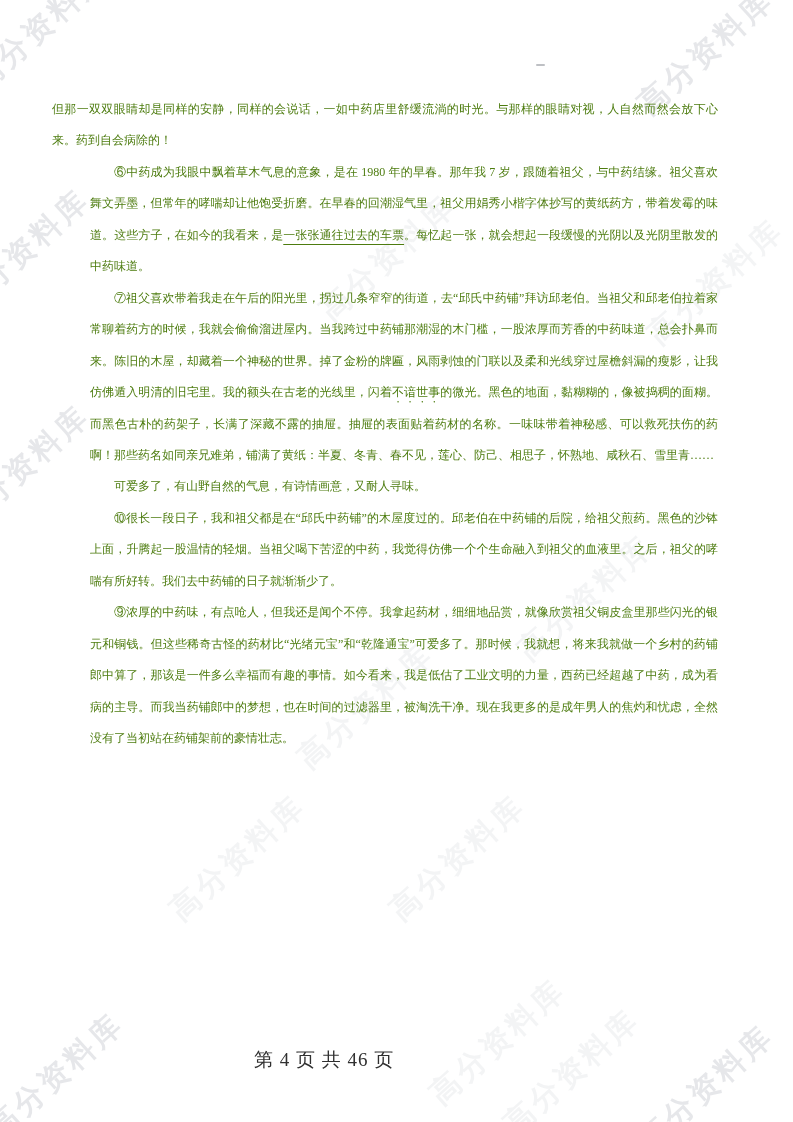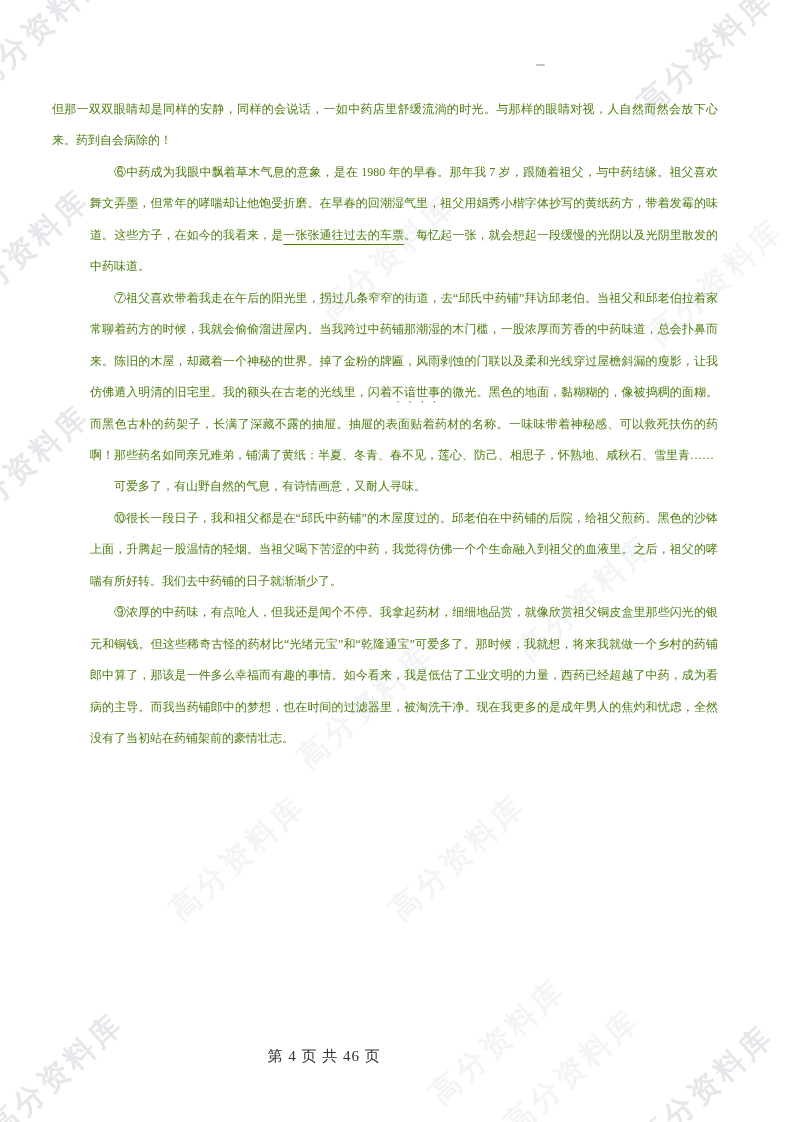--- a/index.html
+++ b/index.html
@@ -59,21 +59,21 @@
     text-emphasis-position: under right;
   }
 
   .page-footer {
     position: absolute;
     left: 0;
     top: 1047px;
     width: 648px;
     z-index: 1;
     text-align: center;
-    font-size: 15px;
+    font-size: 19px;
     letter-spacing: 1px;
     color: #303030;
   }
 
   .artifact-dot {
     position: absolute;
     left: 536px;
     top: 64px;
     width: 9px;
     height: 2px;

